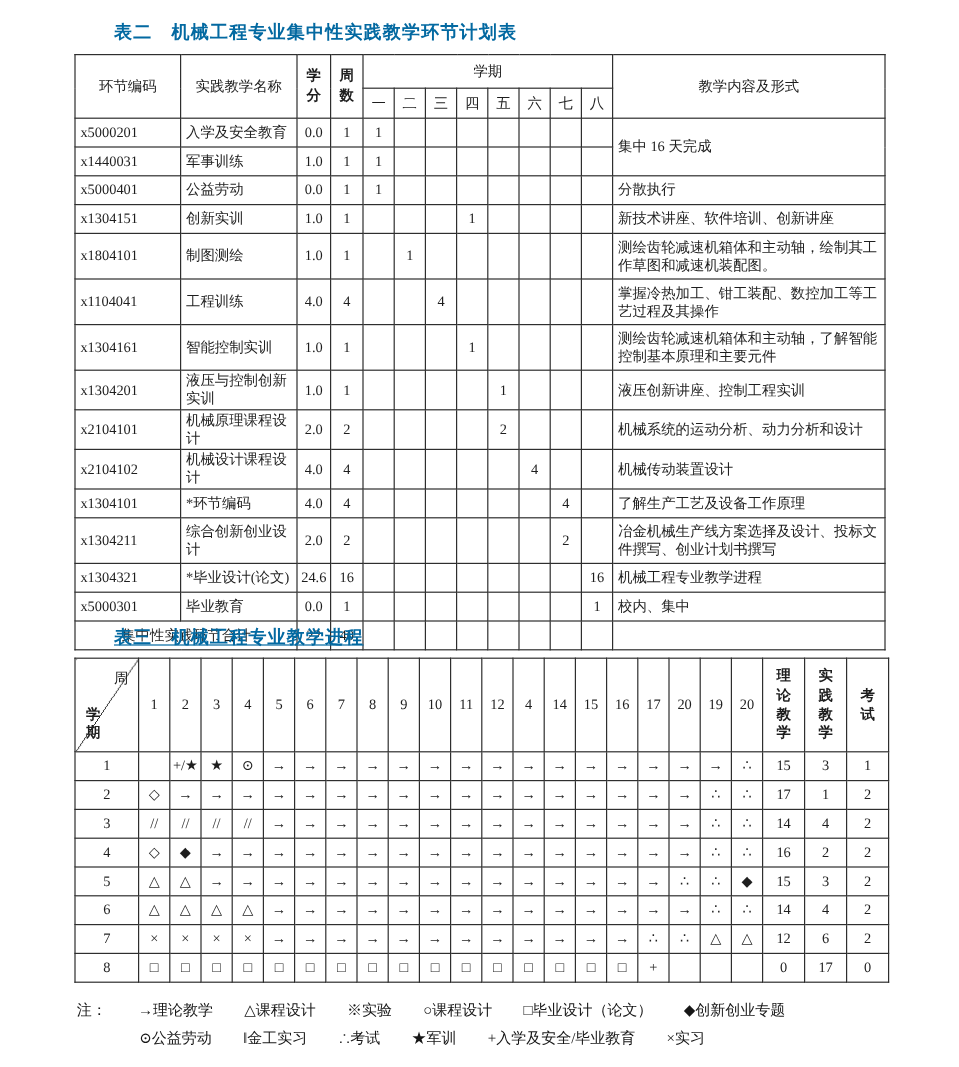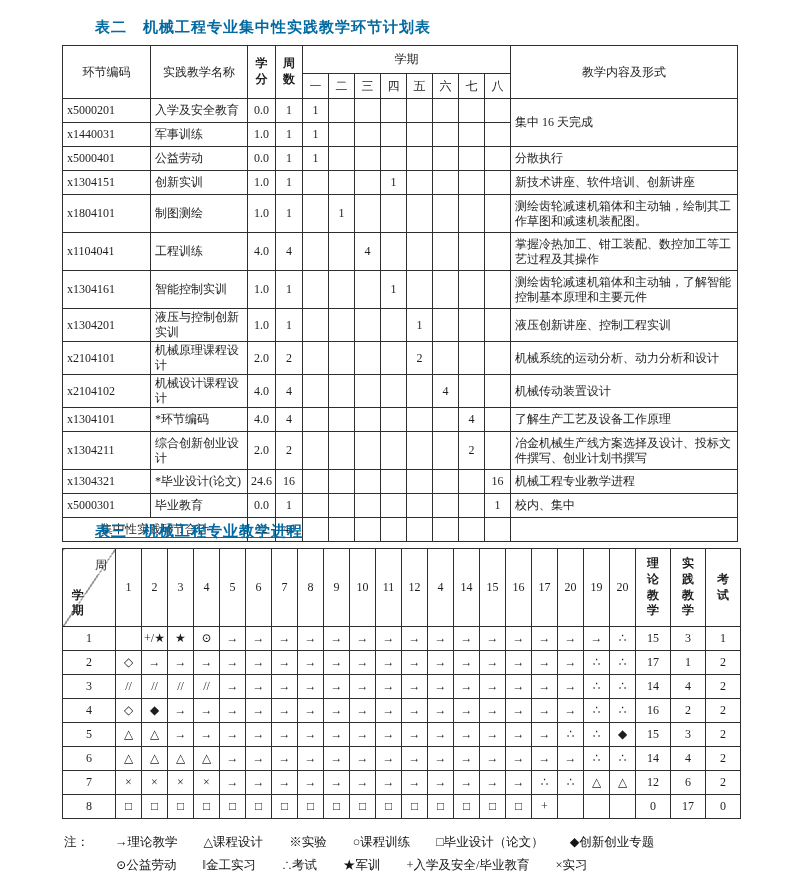--- a/index.html
+++ b/index.html
@@ -570,21 +570,21 @@
         <td class="sym"></td>
         <td>0</td>
         <td>17</td>
         <td>0</td>
       </tr>
     </tbody>
 </table>
 
 <div class="legend-line" id="legend1">
   <span>注：</span>
-  <span style="display:contents"><span>→理论教学</span><span>△课程设计</span><span>※实验</span><span>○课程训练</span><span>□毕业设计（论文）</span><span>◆创新创业专题</span></span>
+  <span style="display:contents"><span>→理论教学</span><span>△课程设计</span><span>※实验</span><span>○课程设计</span><span>□毕业设计（论文）</span><span>◆创新创业专题</span></span>
 </div>
 <div class="legend-line" id="legend2">
     <span>⊙公益劳动</span>
     <span>‖金工实习</span>
     <span>∴考试</span>
     <span>★军训</span>
     <span>+入学及安全/毕业教育</span>
     <span>×实习</span>
   </div>
 

